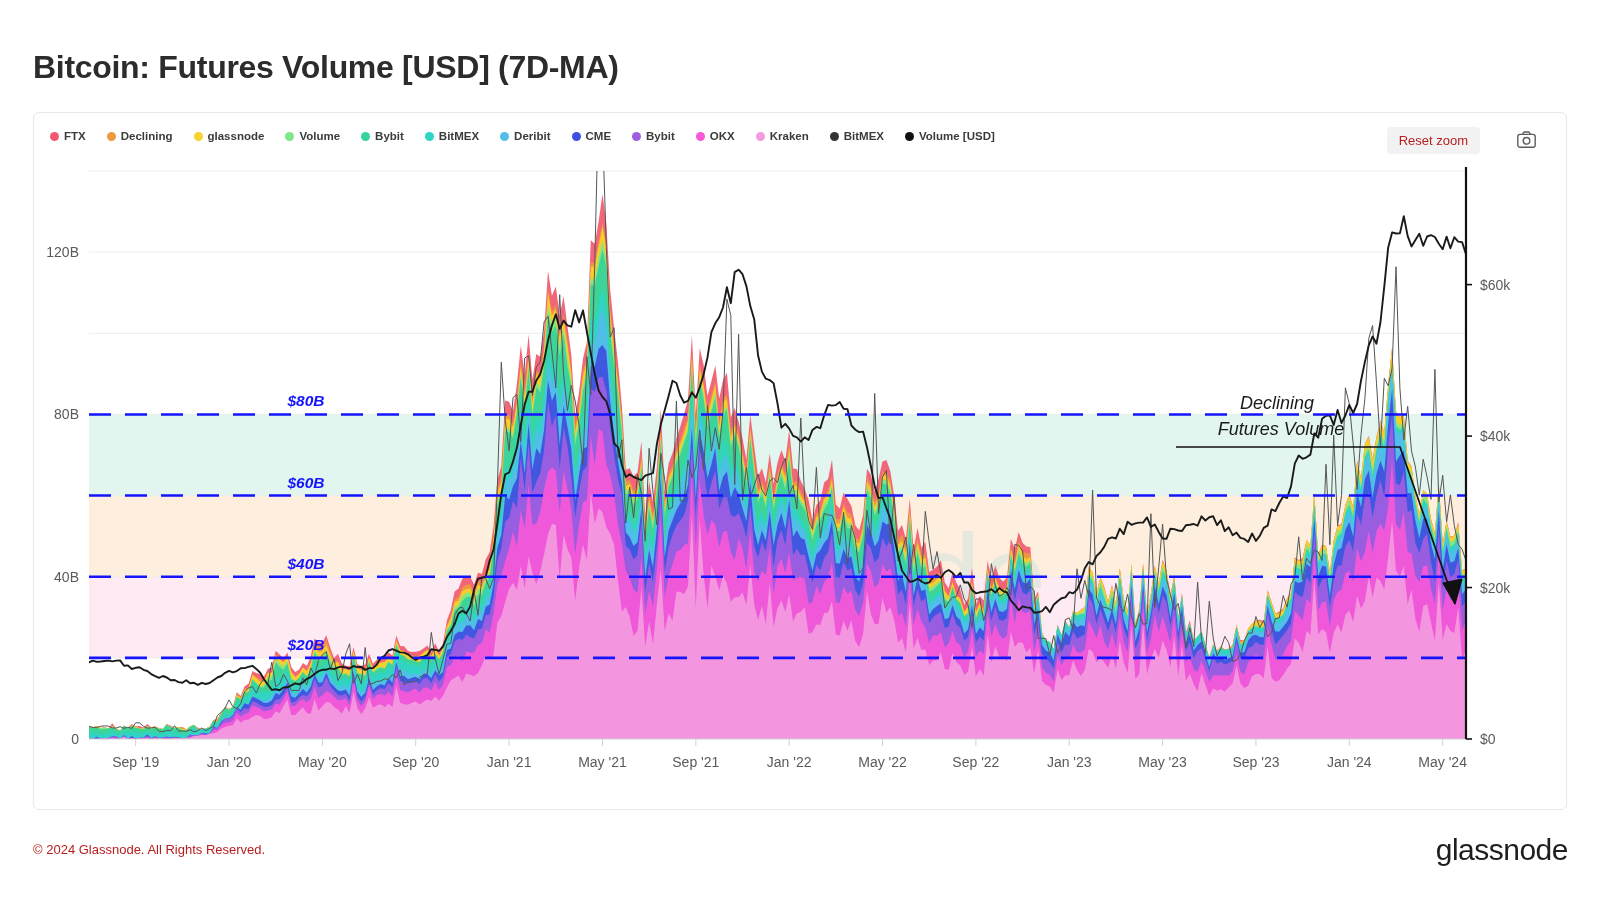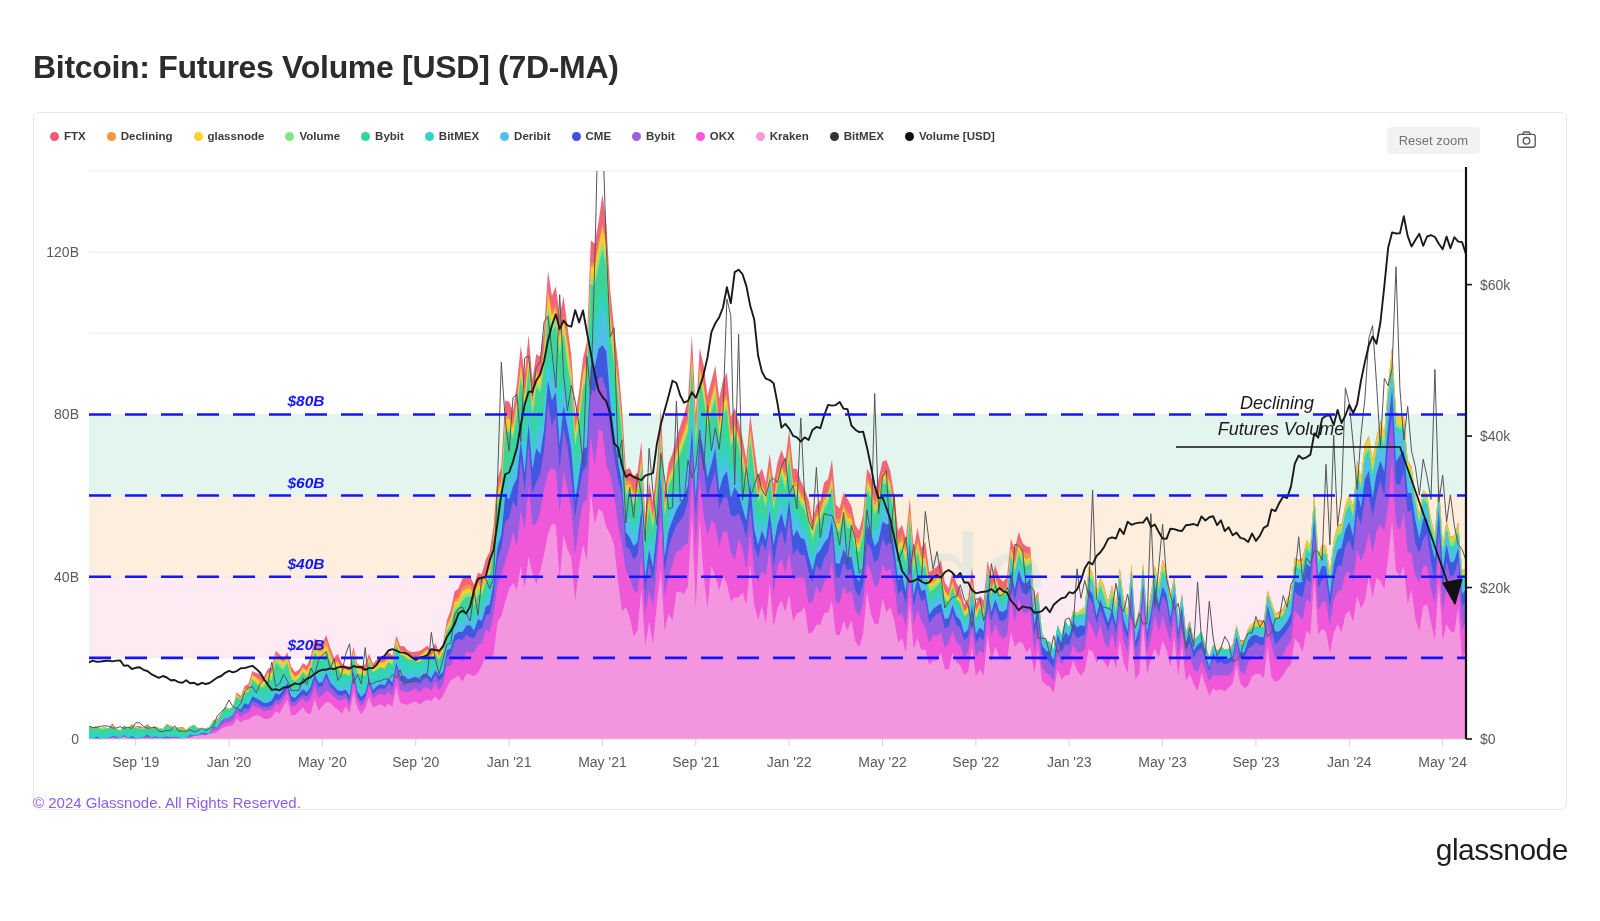--- a/index.html
+++ b/index.html
@@ -64,21 +64,21 @@
 
   
   #reset-zoom {
     position: absolute;
     right: 86px; top: 14px;
     background: #f2f2f2;
     border: none;
     border-radius: 4px;
     padding: 6px 12px;
     font-size: 13px;
-    color: #737373;
+    color: #b91c1c;
     font-family: "Liberation Sans", sans-serif;
     cursor: pointer;
   }
   #camera-btn {
     position: absolute;
     right: 26px; top: 13px;
     width: 28px; height: 26px;
     background: transparent;
     border: none;
     cursor: pointer;
@@ -90,23 +90,23 @@
   #plot-wrap {
     position: absolute;
     left: 0; top: 44px;
     width: 1534px; height: 654px;
   }
   #plot-svg { display: block; }
 
   
   #footer-copy {
     position: absolute;
-    left: 33px; top: 794px;
-    font-size: 15px;
-    color: #8b5cf6;
+    left: 33px; top: 842px;
+    font-size: 13px;
+    color: #b91c1c;
   }
   #footer-logo {
     position: absolute;
     right: 32px; top: 833px;
     font-size: 30px;
     color: #1e1e1e;
     letter-spacing: -0.5px;
     font-weight: 400;
   }
 

